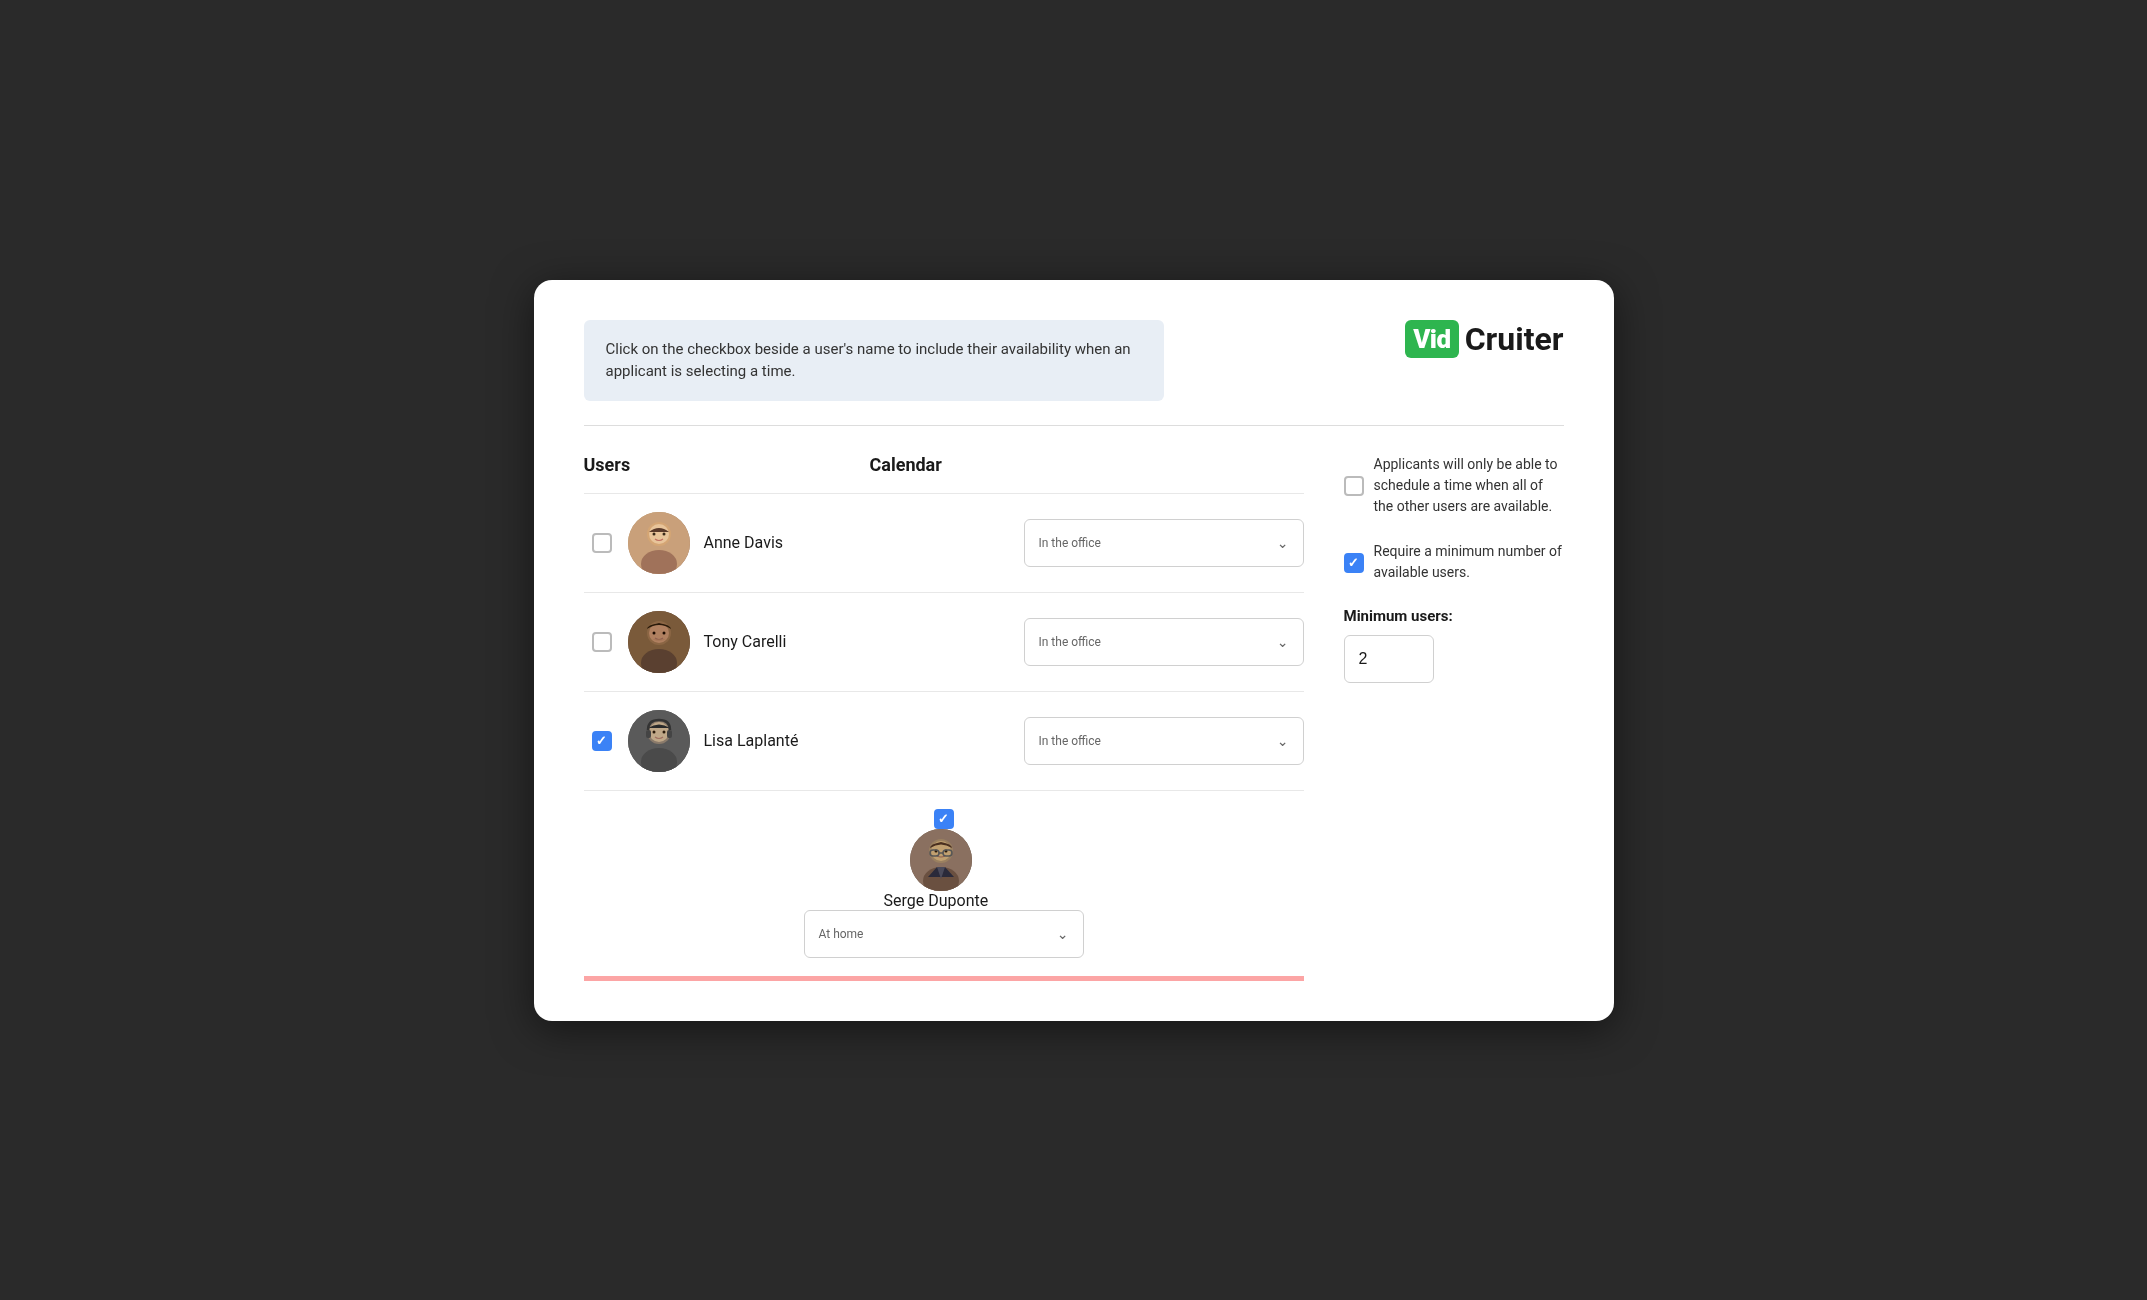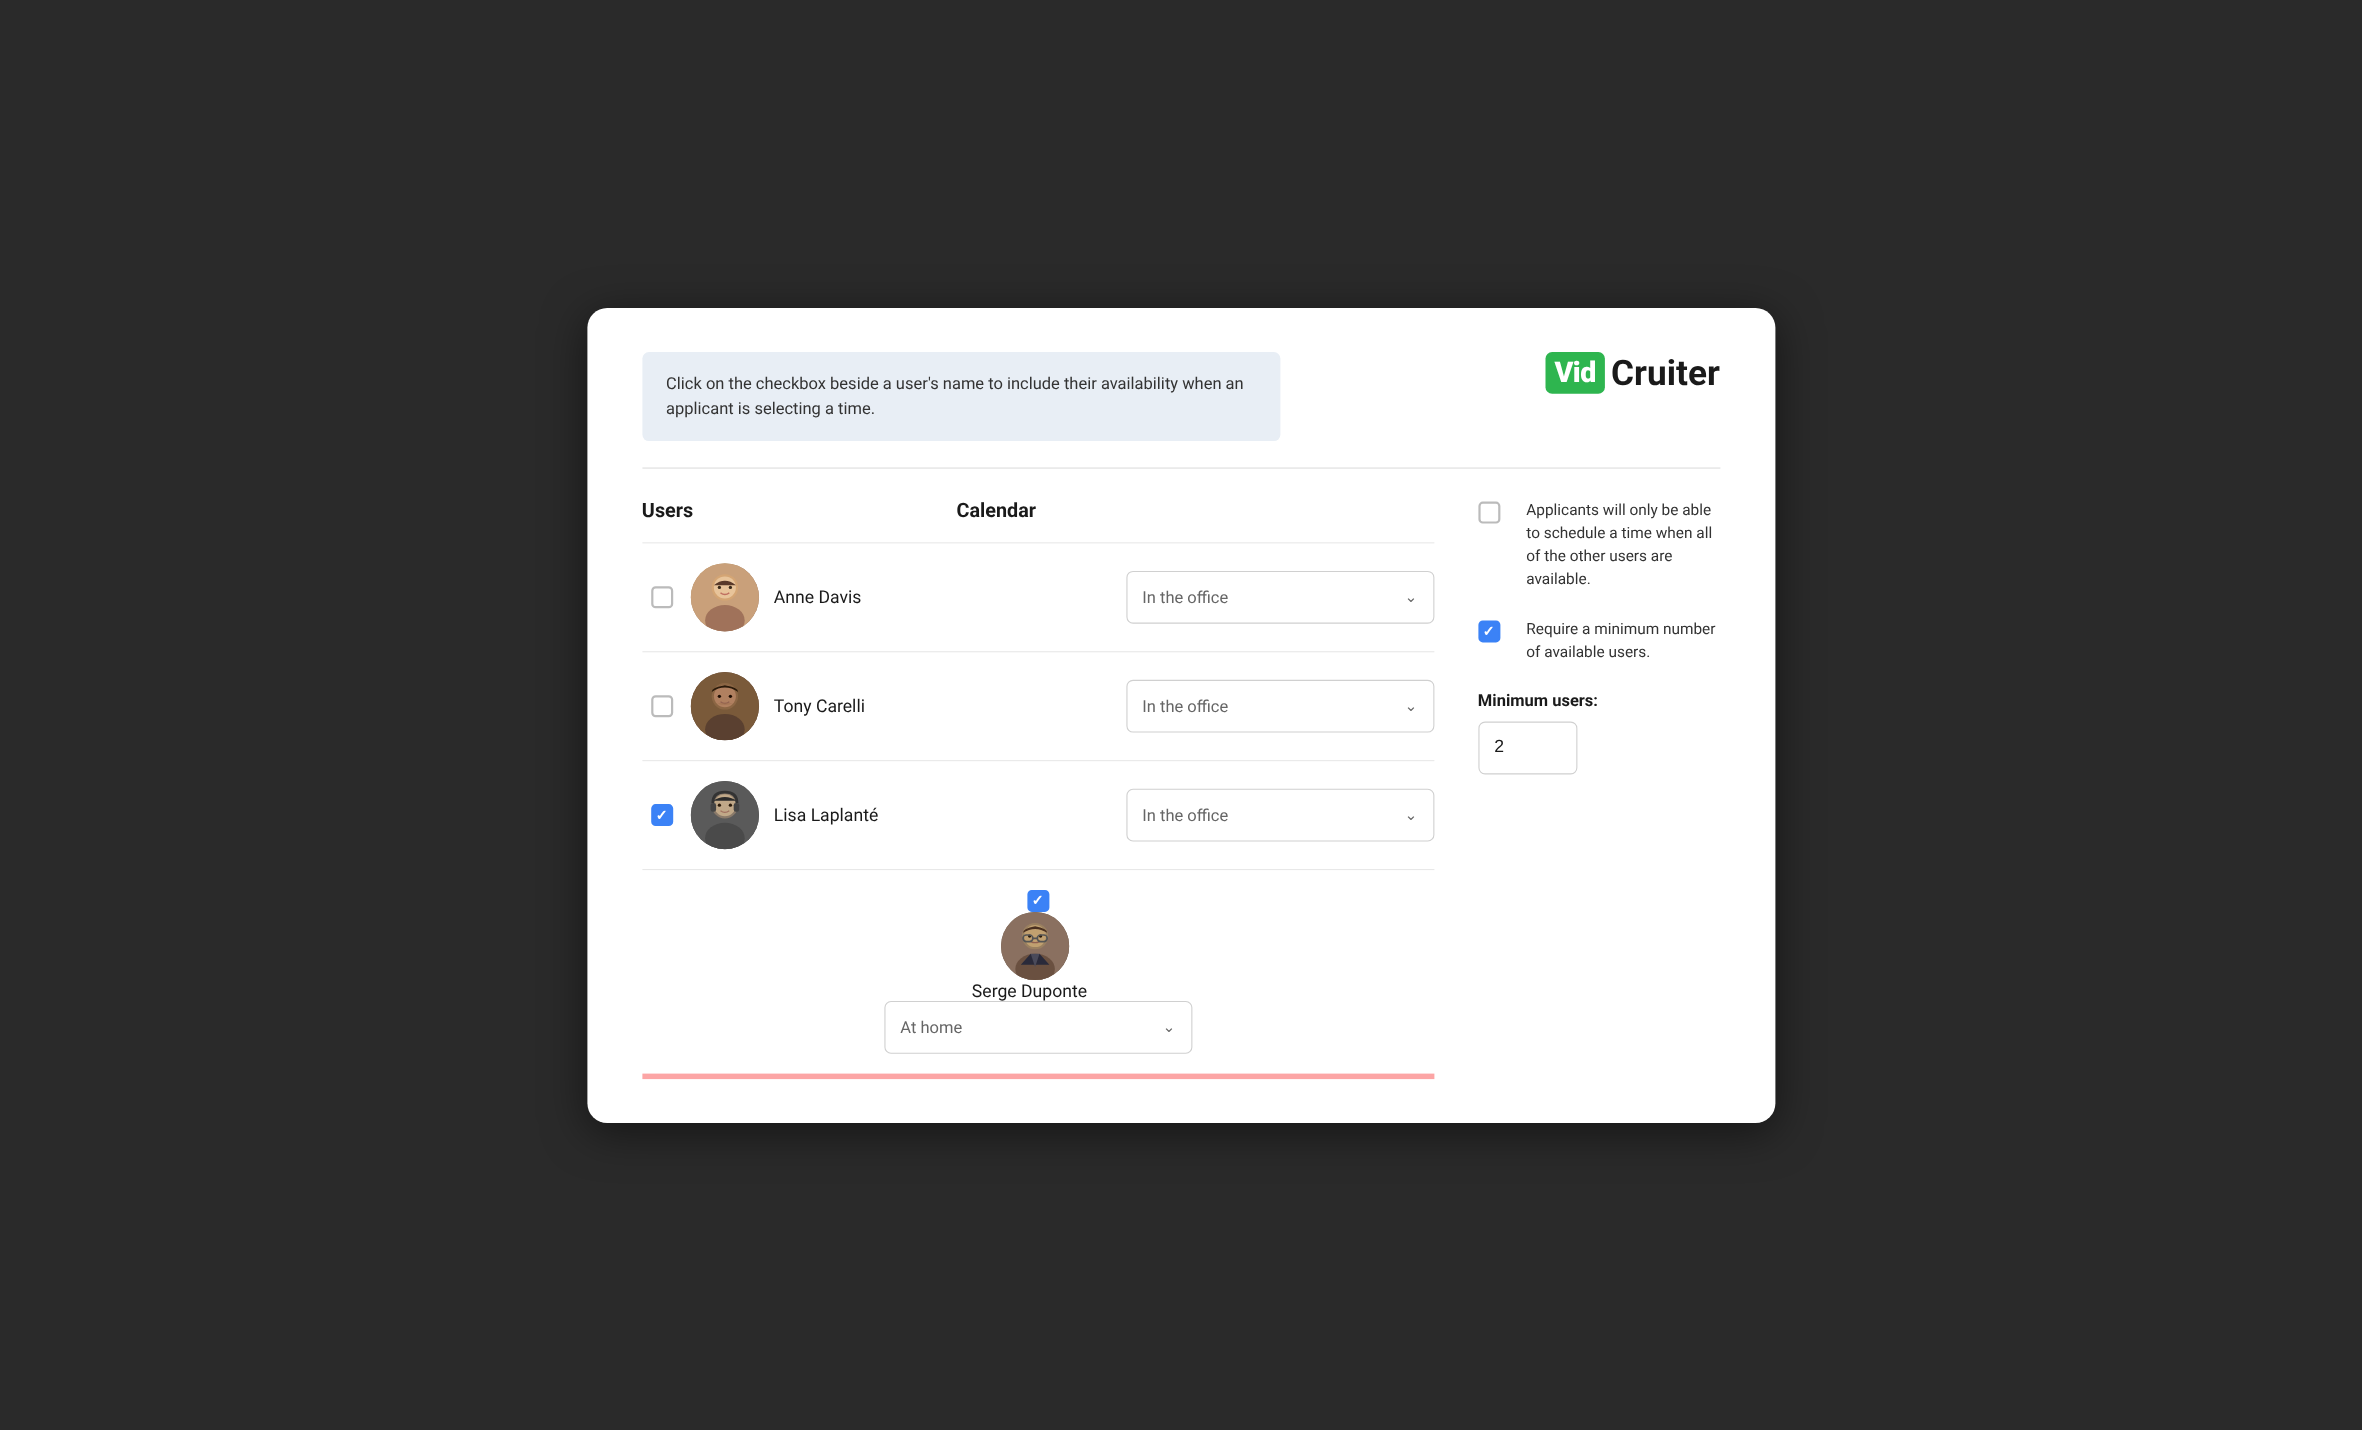--- a/index.html
+++ b/index.html
@@ -178,32 +178,32 @@
       border-radius: 6px;
       background: white;
       display: flex;
       align-items: center;
       padding: 0 14px;
       cursor: pointer;
       flex-shrink: 0;
     }
     .dropdown-label {
       flex: 1;
-      font-size: 15px;
+      font-size: 12px;
       color: #666;
     }
     .dropdown-arrow {
       color: #666;
       font-size: 14px;
     }
     
     .right-checkbox-row {
       display: flex;
-      align-items: flex-start;
-      gap: 24px;
+      align-items: center;
+      gap: 10px;
       margin-bottom: 24px;
     }
     .right-checkbox {
       width: 20px;
       height: 20px;
       border: 2px solid #bbb;
       border-radius: 4px;
       background: white;
       flex-shrink: 0;
       margin-top: 2px;

